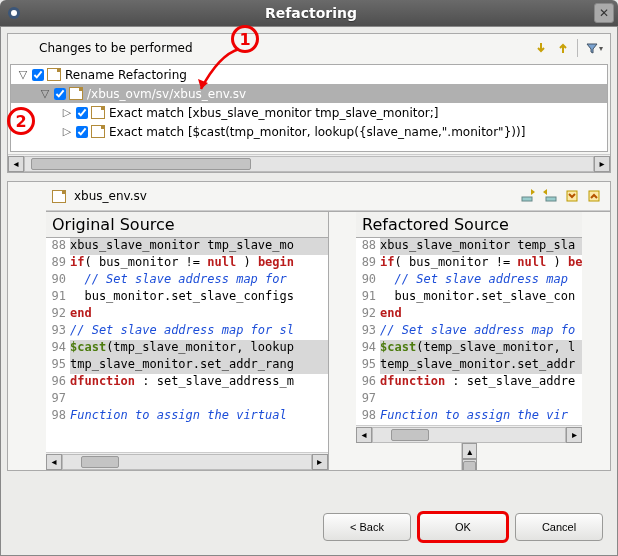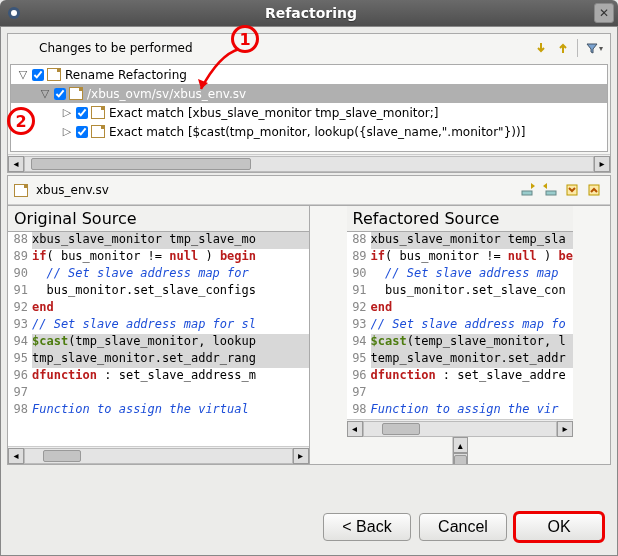--- a/index.html
+++ b/index.html
@@ -18,21 +18,21 @@
   .tree-row.selected { background:#b0b0b0; color:#fff; }
   .tw { width:12px; text-align:center; color:#555; font-size:11px; display:inline-block;}
   .chk { width:12px; height:12px; margin:0 3px; }
   .file-icon { width:14px; height:13px; background:#fff; border:1px solid #b28b3a; display:inline-block; margin-right:4px; position:relative;}
   .file-icon::after{content:"";position:absolute;right:-1px;top:-1px;width:4px;height:4px;background:#b28b3a;}
   .tree-scroll { height:18px; display:flex; align-items:center; border-top:1px solid #ccc; background:#eee;}
   .tree-scroll .sbtn{width:16px;height:16px;border:1px solid #999;background:#ddd;display:flex;align-items:center;justify-content:center;font-size:10px;}
   .tree-scroll .track{flex:1;height:16px;background:#e4e4e4;border:1px solid #bbb;position:relative;}
   .tree-scroll .thumb{position:absolute;left:6px;top:1px;width:220px;height:12px;background:#c4c4c4;border:1px solid #999;border-radius:2px;}
 
-  .file-tab { margin-top:2px; border:1px solid #aaa; background:#f5f5f3; height:290px; display:flex; flex-direction:column;}
+  .file-tab { margin-top:8px; border:1px solid #aaa; background:#f5f5f3; height:290px; display:flex; flex-direction:column;padding-left:38px;}
   .file-tab-header { display:flex; align-items:center; padding:4px 6px; border-bottom:1px solid #ccc;}
   .file-tab-header .fname{ display:flex; align-items:center; gap:4px;}
   .file-tab-header .spacer{flex:1;}
 
   .diff-area { flex:1; display:flex; border-top:1px solid #aaa; overflow:hidden;}
   .pane { flex:1; display:flex; flex-direction:column; border-right:1px solid #aaa; min-width:0;}
   .pane:last-child{border-right:none;}
   .pane-title { padding:3px 6px; font-size:16px; border-bottom:1px solid #aaa; background:#f1f1ef;}
   .code-wrap{flex:1; background:#fff; overflow:hidden; position:relative;}
   .code-line{display:flex; height:17px; font-family:"DejaVu Sans Mono",monospace; font-size:12px; white-space:pre; }
@@ -46,21 +46,21 @@
   .hscroll{height:18px;display:flex;align-items:center;border-top:1px solid #ccc;background:#eee;}
   .hscroll .sbtn{width:16px;height:16px;border:1px solid #999;background:#ddd;display:flex;align-items:center;justify-content:center;font-size:10px;}
   .hscroll .track{flex:1;height:16px;background:#e4e4e4;border:1px solid #bbb;position:relative;}
   .hscroll .thumb{position:absolute;left:18px;top:1px;width:38px;height:12px;background:#c4c4c4;border:1px solid #999;border-radius:2px;}
   .vscroll{width:16px;background:#eee;border-left:1px solid #ccc;display:flex;flex-direction:column;}
   .vscroll .sbtn{height:16px;border:1px solid #999;background:#ddd;display:flex;align-items:center;justify-content:center;font-size:10px;}
   .vscroll .vtrack{flex:1;background:#e4e4e4;position:relative;}
   .vscroll .vthumb{position:absolute;top:2px;left:1px;right:1px;height:40px;background:#c4c4c4;border:1px solid #999;border-radius:2px;}
 
   .buttons { margin-top:auto; padding:10px 8px 8px; display:flex; justify-content:flex-end; gap:8px;}
-  .btn { min-width:88px; height:28px; background:linear-gradient(to bottom,#fdfdfd,#e3e3e1); border:1px solid #9a9a98; border-radius:4px; font-size:16px; cursor:pointer;}
+  .btn { min-width:88px; height:28px; background:linear-gradient(to bottom,#fdfdfd,#e3e3e1); border:1px solid #9a9a98; border-radius:4px; font-size:11px; cursor:pointer;}
   .btn.hl-red{ outline:3px solid #e00; outline-offset:-1px;}
 
   .ann{position:absolute;border:3px solid #e00;border-radius:50%;width:28px;height:28px;display:flex;align-items:center;justify-content:center;color:#e00;font-weight:bold;font-size:16px;background:transparent;pointer-events:none;z-index:50;}
   .ann-arrow{position:absolute;pointer-events:none;z-index:49;}
 </style>
 </head>
 <body>
 
 <div class="titlebar">
   <span class="app-icon">
@@ -224,17 +224,17 @@
               <div class="vthumb"></div>
             </div>
           <span class="sbtn">▾</span>
         </div>
       </div>
     </div>
   </div>
 
   <div class="buttons">
     <button class="btn">&lt; Back</button>
+    <button class="btn hl-red">OK</button>
     <button class="btn">Cancel</button>
-    <button class="btn hl-red">OK</button>
   </div>
 
 </div>
 
 </body></html>

